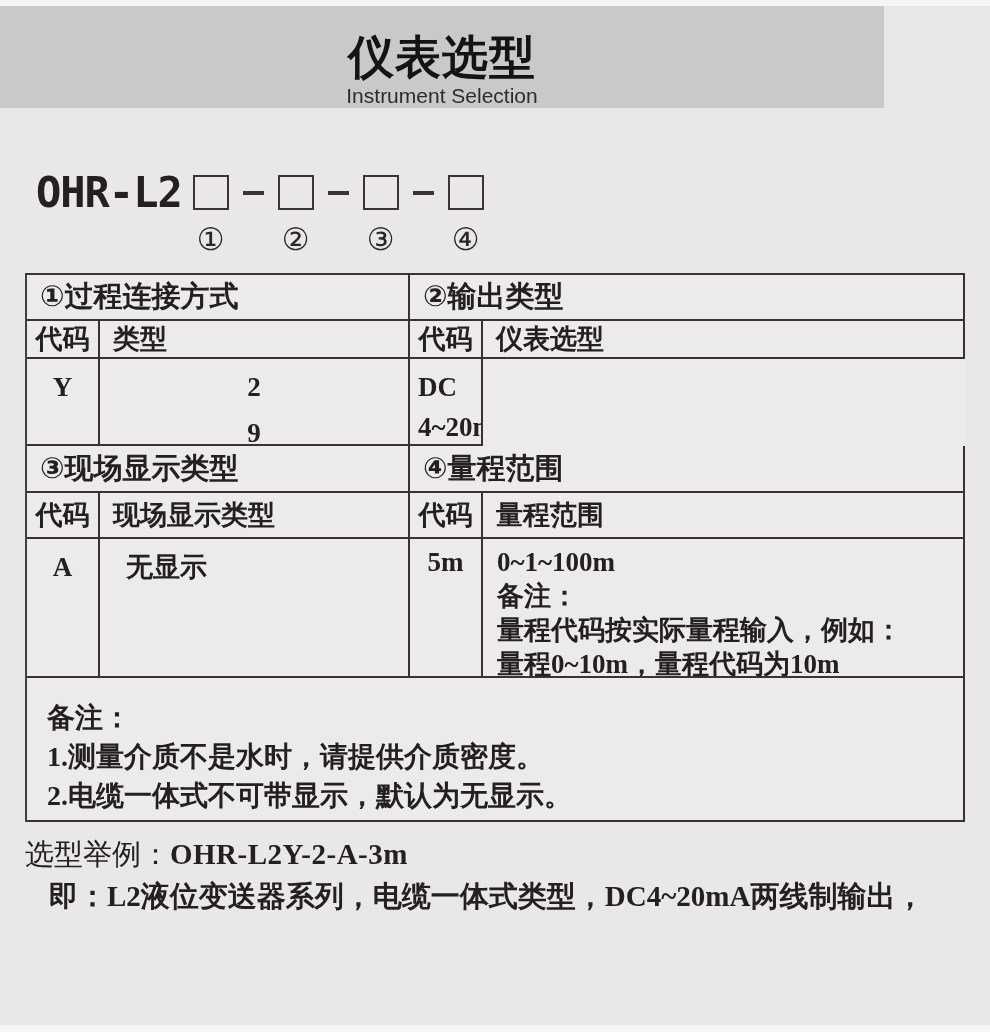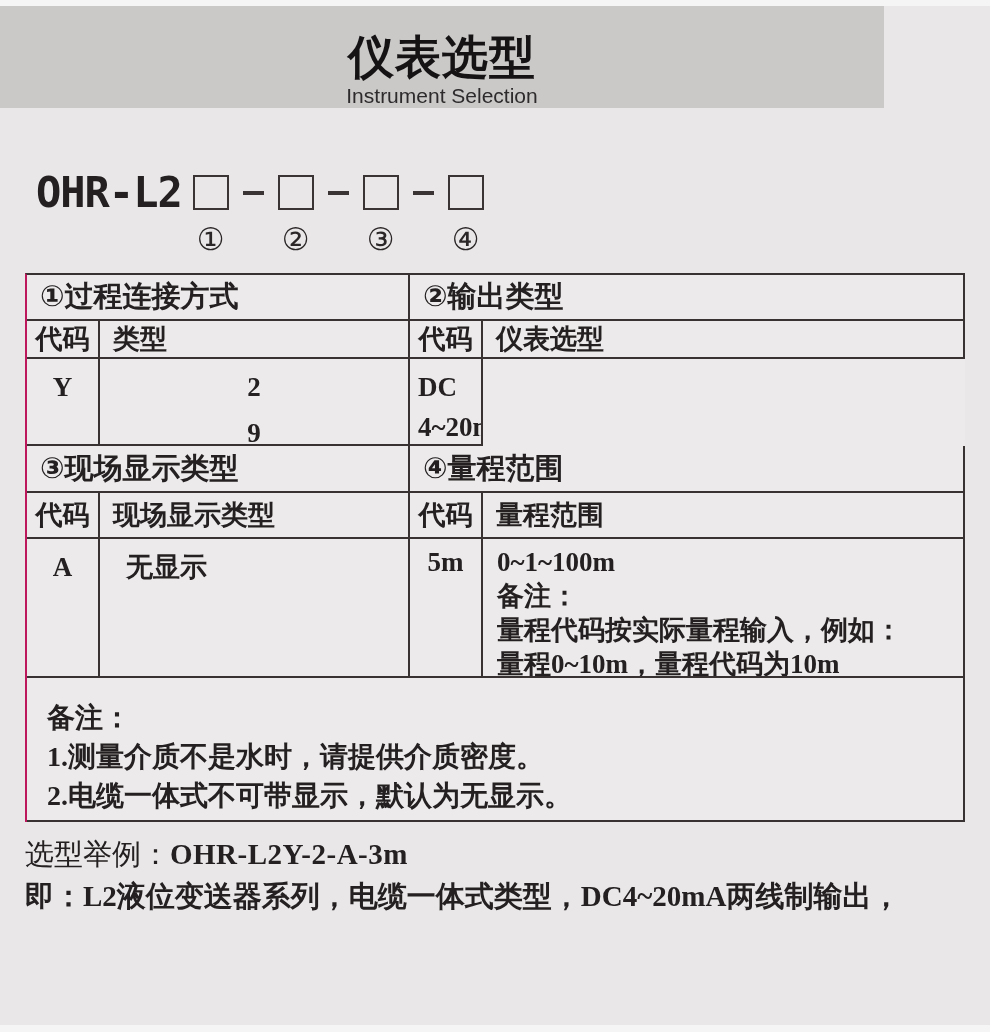--- a/index.html
+++ b/index.html
@@ -58,21 +58,21 @@
   }
 
   
   .sel-table {
     position:absolute; left:25px; top:273px;
     width:940px;
     display:grid;
     grid-template-columns:73px 310px 73px 482px;
     grid-template-rows:46px 38px 87px 47px 46px 139px 144px;
     border-top:2px solid #383233;
-    border-left:2px solid #be185d;
+    border-left:2px solid #404040;
     background:#eceaea;
   }
   .cell {
     border-right:2px solid #383233;
     border-bottom:2px solid #383233;
     overflow:hidden;
   }
   .sec-hdr {
     grid-column:span 2;
     display:flex; align-items:center;
@@ -96,21 +96,21 @@
     grid-column:1 / -1;
     padding:20px 0 0 20px;
     font-size:28px; font-weight:700; line-height:39px; color:#242021;
   }
 
   
   .example { position:absolute; left:25px; top:834px; width:940px; }
   .example-line1 { font-size:29px; line-height:40px; font-weight:700; }
   .example-label { font-family:"Liberation Sans","DejaVu Sans",sans-serif; font-weight:400; }
   .example-model { font-family:"Liberation Serif","DejaVu Serif",serif; font-weight:600; letter-spacing:0.5px; }
-  .example-line2 { margin-top:3px; font-size:29px; line-height:39px; font-weight:700; }
+  .example-line2 { margin-top:3px; font-size:29px; line-height:39px; font-weight:700;margin-left:24px; }
   .example-line3 { margin-top:2px; padding-left:55px; font-size:29px; line-height:39px; font-weight:700; }
 
   .bottom-strip {
     position:absolute; left:0; bottom:0; width:990px; height:7px;
     background:#f6f5f5;
   }
 </style>
 </head>
 <body>
 

